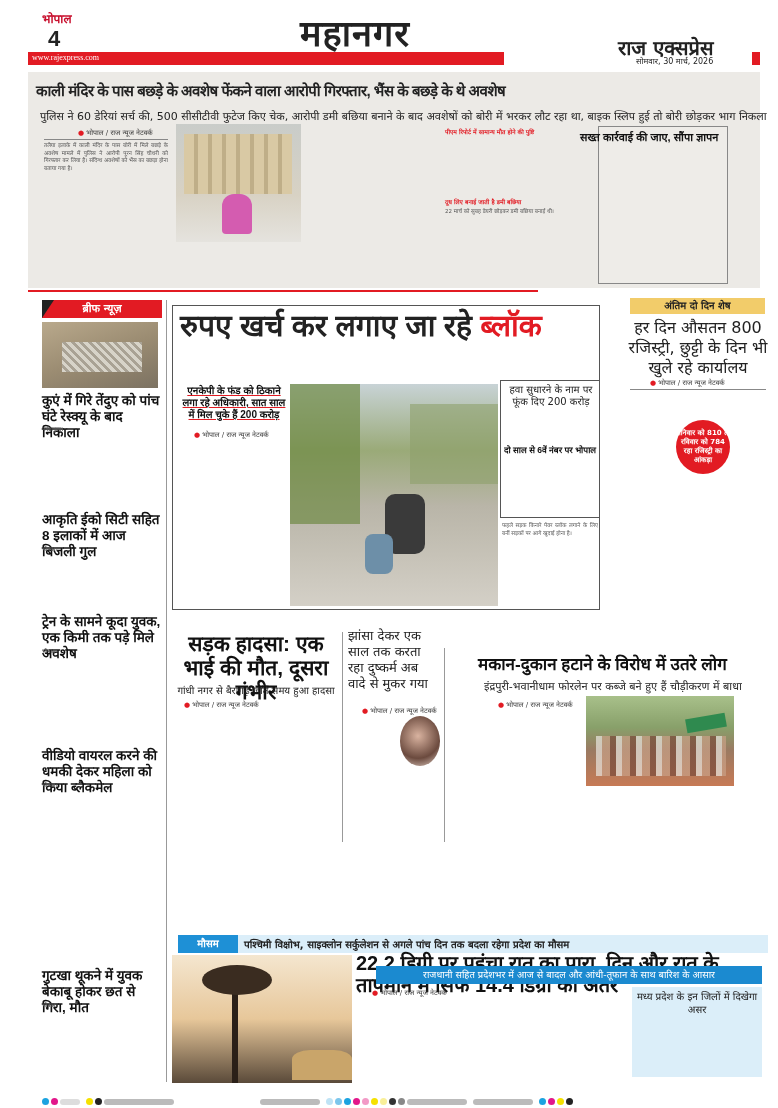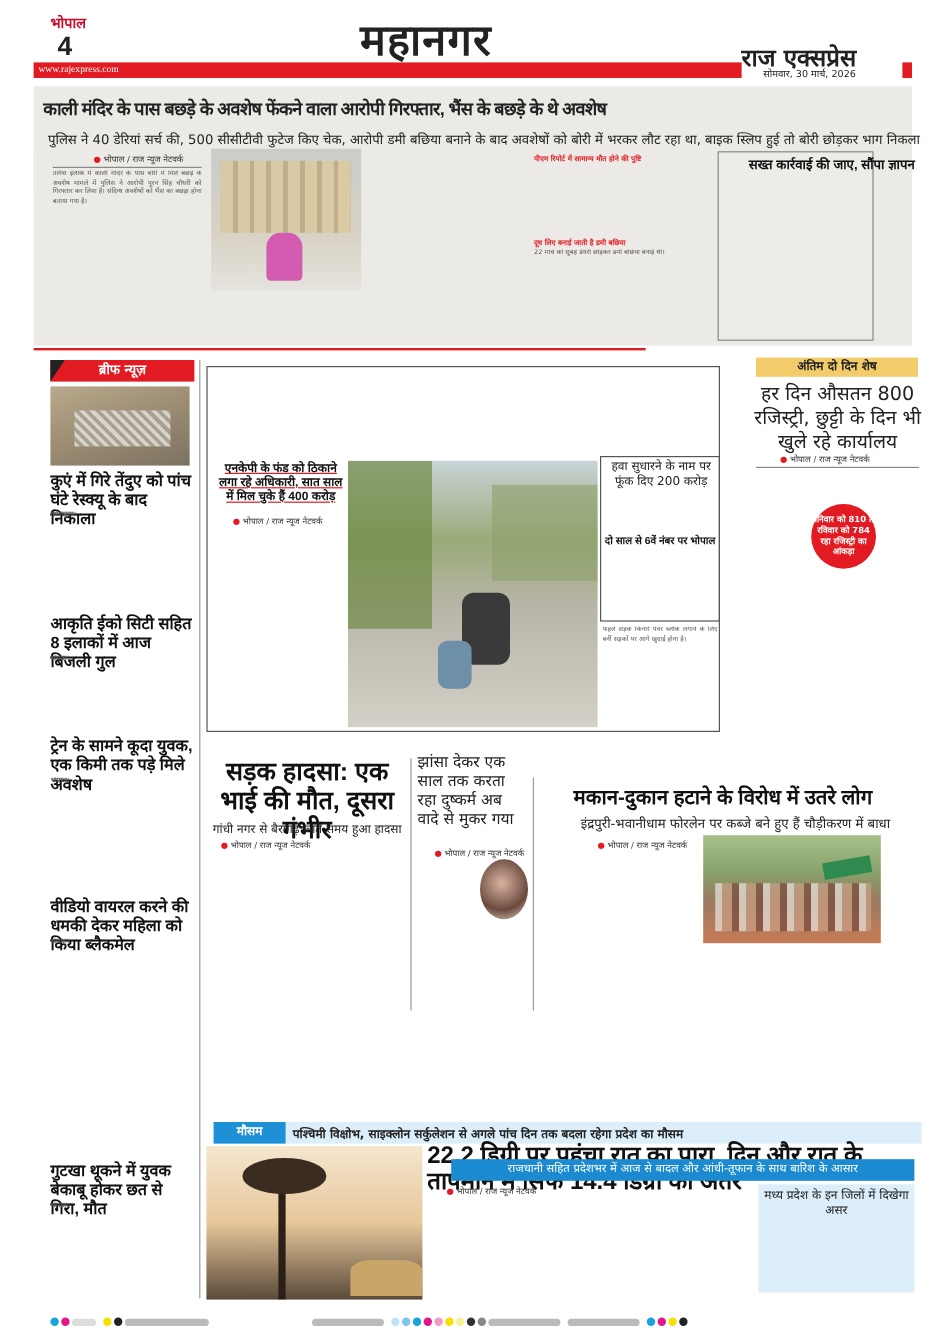--- a/index.html
+++ b/index.html
@@ -2,21 +2,21 @@
 <html><head>
 <meta charset="utf-8">
 <style>
 *{box-sizing:border-box;margin:0;padding:0}
 body{width:778px;height:1108px;background:#fff;font-family:"DejaVu Sans",sans-serif;position:relative;overflow:hidden;color:#222}
 .abs{position:absolute}
 .masthead-city{left:42px;top:10px;color:#c8102e;font-size:12px;font-weight:bold}
 .masthead-page{left:48px;top:26px;font-size:22px;font-weight:bold;font-family:"Liberation Sans",sans-serif}
 .masthead-title{left:300px;top:8px;font-size:36px;font-weight:bold;font-family:"Liberation Sans",sans-serif;letter-spacing:1px}
 .masthead-brand{left:618px;top:34px;font-size:20px;font-weight:bold}
-.redbar{left:28px;top:52px;width:590px;height:13px;background:#e21b23;color:#fff;font-size:8px;padding:1px 4px;font-family:"Liberation Serif",serif}
+.redbar{left:28px;top:52px;width:476px;height:13px;background:#e21b23;color:#fff;font-size:8px;padding:1px 4px;font-family:"Liberation Serif",serif}
 .redbar2{left:752px;top:52px;width:8px;height:13px;background:#e21b23}
 .masthead-date{left:636px;top:55px;font-size:8px}
 .lead-box{left:28px;top:72px;width:732px;height:86px;background:#eceae6}
 .lead-head{left:36px;top:80px;font-size:15px;font-weight:bold;white-space:nowrap;letter-spacing:-0.5px;font-family:"Liberation Sans",sans-serif}
 .lead-sub{left:40px;top:108px;font-size:11px;white-space:nowrap}
 .byline{font-size:7px;color:#333}
 .byline::before{content:"● ";color:#e21b23}
 .smalltext{font-size:5.5px;line-height:7.5px;color:#555;text-align:justify;overflow:hidden}
 .photo{background:linear-gradient(135deg,#8a8f85,#c7c2b5 45%,#6f6a60);overflow:hidden}
 .pinkfig{position:absolute;width:30px;height:40px;background:#d45cb0;border-radius:12px 12px 4px 4px}
@@ -46,37 +46,37 @@
 <div class="abs masthead-city">भोपाल</div>
 <div class="abs masthead-page">4</div>
 <div class="abs masthead-title">महानगर</div>
 <div class="abs masthead-brand">राज एक्सप्रेस</div>
 <div class="abs redbar"><span>www.rajexpress.com</span></div>
 <div class="abs redbar2"></div>
 <div class="abs masthead-date">सोमवार, 30 मार्च, 2026</div>
 
 <div class="abs lead-box"></div>
 <div class="abs lead-head">काली मंदिर के पास बछड़े के अवशेष फेंकने वाला आरोपी गिरफ्तार, भैंस के बछड़े के थे अवशेष</div>
-<div class="abs lead-sub">पुलिस ने 40 डेरियां सर्च की, 500 सीसीटीवी फुटेज किए चेक, आरोपी डमी बछिया बनाने के बाद अवशेषों को बोरी में भरकर लौट रहा था, बाइक स्लिप हुई तो बोरी छोड़कर भाग निकला</div>
+<div class="abs lead-sub">पुलिस ने 60 डेरियां सर्च की, 500 सीसीटीवी फुटेज किए चेक, आरोपी डमी बछिया बनाने के बाद अवशेषों को बोरी में भरकर लौट रहा था, बाइक स्लिप हुई तो बोरी छोड़कर भाग निकला</div>
 <div class="abs" style="left:28px;top:124px;width:732px;height:164px;background:#eceae6"></div>
 <div class="abs byline" style="left:78px;top:128px">भोपाल / राज न्यूज नेटवर्क</div>
 <div class="abs" style="left:44px;top:139px;width:124px;height:1px;background:#888"></div>
 <div class="abs smalltext" style="left:44px;top:142px;width:124px;height:142px">तलैया इलाके में काली मंदिर के पास बोरी में मिले बछड़े के अवशेष मामले में पुलिस ने आरोपी पूरन सिंह चौधरी को गिरफ्तार कर लिया है। संदिग्ध अवशेषों को भैंस का बछड़ा होना बताया गया है।</div>
 <div class="abs photo" style="left:176px;top:124px;width:125px;height:118px;background:linear-gradient(180deg,#c9ccc9,#d8d2c4 60%,#e5e3de)">
   <div style="position:absolute;left:8px;top:10px;width:108px;height:60px;background:repeating-linear-gradient(90deg,#d9c9a4 0 10px,#bfae88 10px 14px)"></div>
   <div class="pinkfig" style="left:46px;top:70px"></div>
 </div>
 <div class="abs smalltext" style="left:176px;top:246px;width:125px;height:38px"></div>
 <div class="abs smalltext" style="left:307px;top:128px;width:86px;height:156px"></div>
 <div class="abs" style="left:445px;top:128px;width:150px;height:8px;font-size:6px;color:#e21b23;font-weight:bold">पीएम रिपोर्ट में सामान्य मौत होने की पुष्टि</div>
 <div class="abs smalltext" style="left:445px;top:137px;width:150px;height:46px"></div>
 <div class="abs" style="left:445px;top:198px;width:150px;height:8px;font-size:6px;color:#e21b23;font-weight:bold">दूध लिए बनाई जाती है डमी बछिया</div>
 <div class="abs smalltext" style="left:445px;top:208px;width:150px;height:62px">22 मार्च को सुबह डेयरी छोड़कर डमी बछिया बनाई थी।</div>
 <div class="abs" style="left:598px;top:126px;width:130px;height:158px;border:1px solid #888;background:#eeece8"></div>
-<div class="abs h2" style="left:624px;top:129px;font-size:11px;white-space:nowrap">सख्त कार्रवाई की जाए, सौंपा ज्ञापन</div>
+<div class="abs h2" style="left:580px;top:129px;font-size:11px;white-space:nowrap">सख्त कार्रवाई की जाए, सौंपा ज्ञापन</div>
 <div class="abs smalltext" style="left:602px;top:145px;width:122px;height:135px"></div>
 <div class="abs redline"></div>
 
 <div class="abs brief-tab">ब्रीफ न्यूज़</div>
 <div class="abs brief-tri"></div>
 <div class="abs photo" style="left:42px;top:322px;width:116px;height:66px;background:linear-gradient(160deg,#b9a98c,#9b8c72 50%,#7c7262)">
   <div style="position:absolute;left:20px;top:20px;width:80px;height:30px;background:repeating-linear-gradient(45deg,#d7d3c8 0 3px,#a9a294 3px 6px)"></div>
 </div>
 <div class="abs brief-head" style="left:42px;top:393px;width:120px">कुएं में गिरे तेंदुए को पांच घंटे रेस्क्यू के बाद निकाला</div>
 <div class="abs smalltext" style="left:42px;top:426px;width:118px;height:82px"><b>नर्मदापुरम।</b></div>
@@ -85,22 +85,23 @@
 <div class="abs brief-head" style="left:42px;top:614px;width:120px">ट्रेन के सामने कूदा युवक, एक किमी तक पड़े मिले अवशेष</div>
 <div class="abs smalltext" style="left:42px;top:648px;width:118px;height:98px"><b>भोपाल।</b></div>
 <div class="abs brief-head" style="left:42px;top:748px;width:120px">वीडियो वायरल करने की धमकी देकर महिला को किया ब्लैकमेल</div>
 <div class="abs smalltext" style="left:42px;top:782px;width:118px;height:178px"><b>भोपाल।</b></div>
 <div class="abs brief-head" style="left:42px;top:968px;width:120px">गुटखा थूकने में युवक बेकाबू होकर छत से गिरा, मौत</div>
 <div class="abs smalltext" style="left:42px;top:1002px;width:118px;height:80px"><b>भोपाल।</b></div>
 <div class="abs vline" style="left:166px;top:300px;height:782px"></div>
 
 <div class="abs mainbox"></div>
 <div class="abs main-head">
+  <div><span>रुपए खर्च कर लगाए जा रहे </span><span class="red">ब्लॉक</span></div>
 </div>
-<div class="abs h2" style="left:180px;top:385px;width:108px;font-size:10px;line-height:12px;text-align:center;text-decoration:underline;text-decoration-color:#e21b23">एनकेपी के फंड को ठिकाने लगा रहे अधिकारी, सात साल में मिल चुके हैं 400 करोड़</div>
+<div class="abs h2" style="left:180px;top:385px;width:108px;font-size:10px;line-height:12px;text-align:center;text-decoration:underline;text-decoration-color:#e21b23">एनकेपी के फंड को ठिकाने लगा रहे अधिकारी, सात साल में मिल चुके हैं 200 करोड़</div>
 <div class="abs byline" style="left:194px;top:430px">भोपाल / राज न्यूज नेटवर्क</div>
 <div class="abs smalltext" style="left:180px;top:442px;width:108px;height:164px"></div>
 <div class="abs photo" style="left:290px;top:384px;width:208px;height:222px;background:linear-gradient(180deg,#c8d3d6 0,#9aaa78 30%,#b9b5a8 55%,#d4d0c7 100%)">
   <div style="position:absolute;left:0;top:0;width:70px;height:140px;background:#6f8a45;opacity:.7"></div>
   <div style="position:absolute;left:120px;top:20px;width:88px;height:80px;background:#8da06a;opacity:.6"></div>
   <div style="position:absolute;left:95px;top:110px;width:40px;height:60px;background:#3a3a3a;border-radius:10px"></div>
   <div style="position:absolute;left:75px;top:150px;width:28px;height:40px;background:#6d8fa8;border-radius:8px"></div>
 </div>
 <div class="abs" style="left:500px;top:380px;width:100px;height:138px;border:1px solid #555"></div>
 <div class="abs" style="left:504px;top:384px;width:94px;font-size:10px;line-height:12px;text-align:center">हवा सुधारने के नाम पर फूंक दिए 200 करोड़</div>

